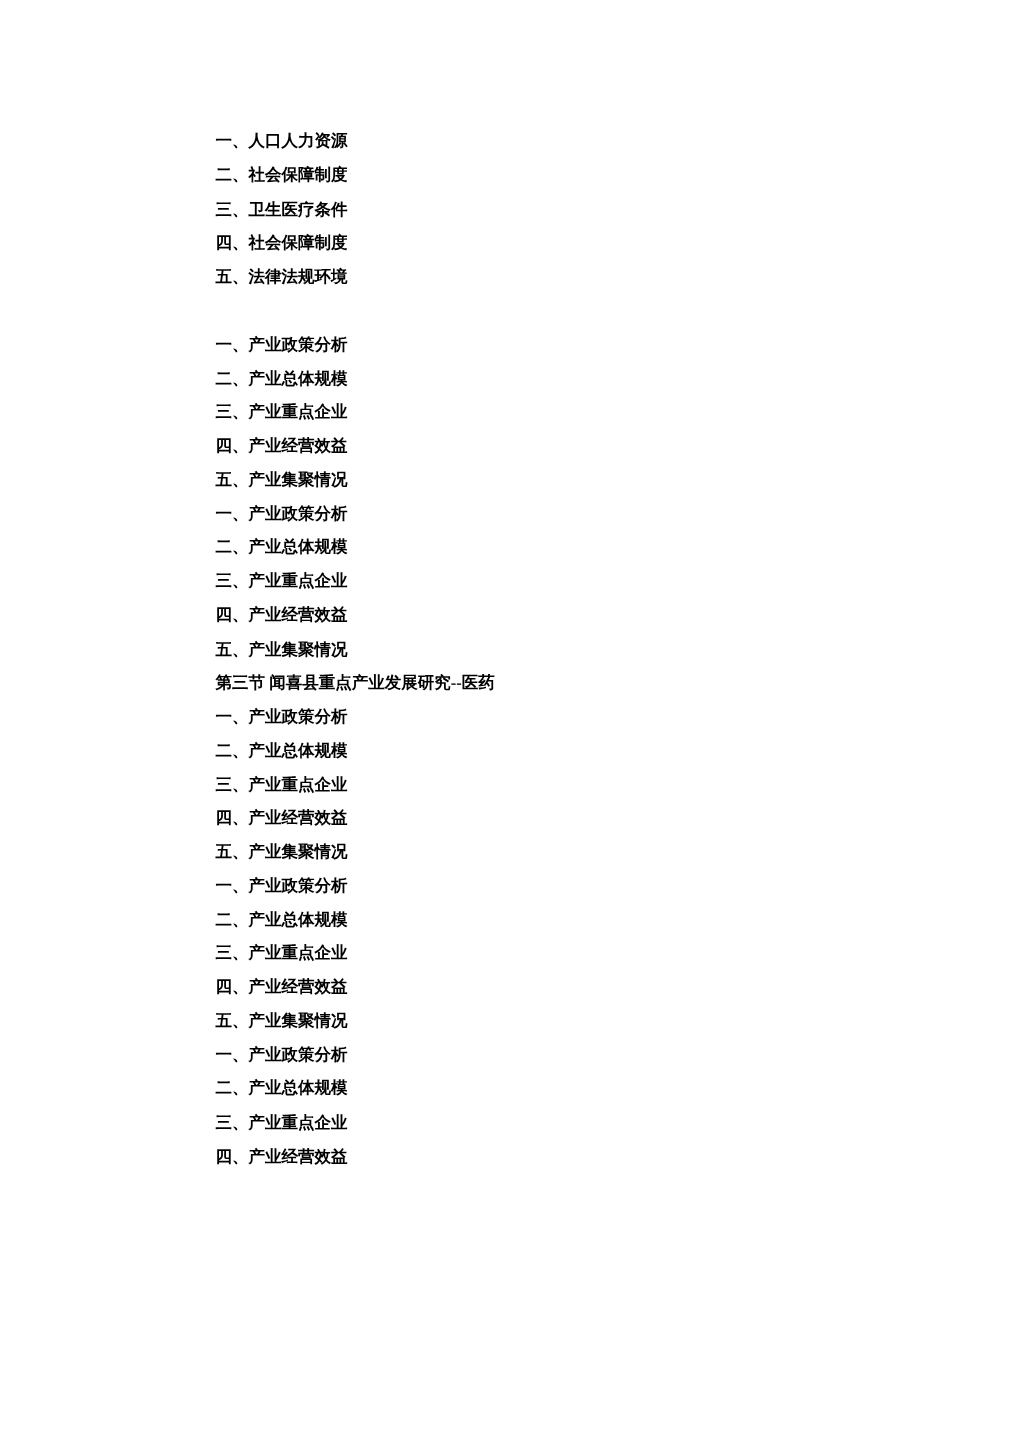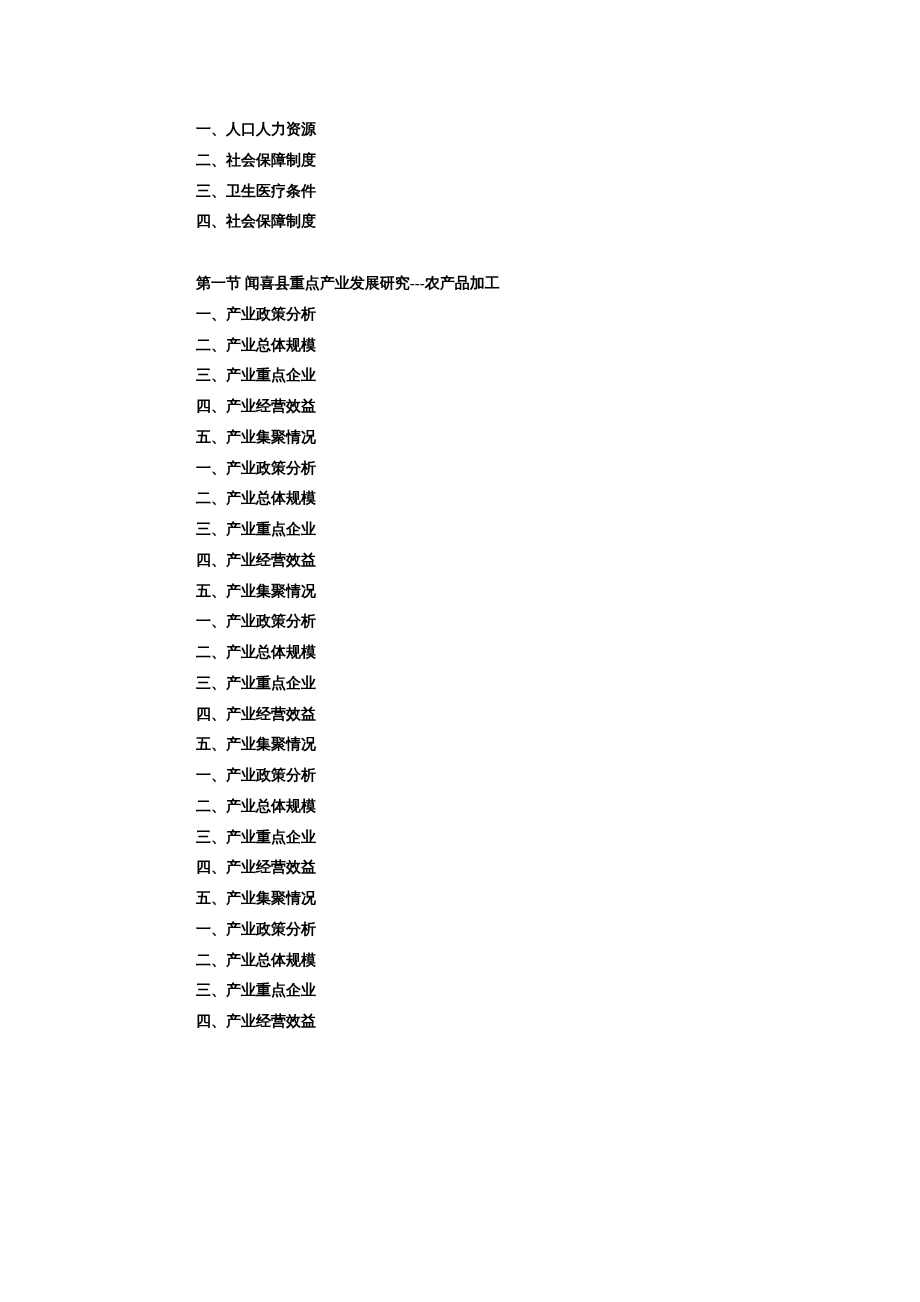--- a/index.html
+++ b/index.html
@@ -28,32 +28,33 @@
     }
   </style>
 </head>
 <body>
 
 <div id="toc-container">
     <div class="toc-line">一、人口人力资源</div>
     <div class="toc-line">二、社会保障制度</div>
     <div class="toc-line">三、卫生医疗条件</div>
     <div class="toc-line">四、社会保障制度</div>
+    <div class="toc-line">五、法律法规环境</div>
     <div class="spacer"></div>
-    <div class="toc-line">第一节  闻喜县重点产业发展研究---农产品加工</div>
     <div class="toc-line">一、产业政策分析</div>
     <div class="toc-line">二、产业总体规模</div>
     <div class="toc-line">三、产业重点企业</div>
     <div class="toc-line">四、产业经营效益</div>
     <div class="toc-line">五、产业集聚情况</div>
     <div class="toc-line">一、产业政策分析</div>
     <div class="toc-line">二、产业总体规模</div>
     <div class="toc-line">三、产业重点企业</div>
     <div class="toc-line">四、产业经营效益</div>
     <div class="toc-line">五、产业集聚情况</div>
+    <div class="toc-line">第三节  闻喜县重点产业发展研究--医药</div>
     <div class="toc-line">一、产业政策分析</div>
     <div class="toc-line">二、产业总体规模</div>
     <div class="toc-line">三、产业重点企业</div>
     <div class="toc-line">四、产业经营效益</div>
     <div class="toc-line">五、产业集聚情况</div>
     <div class="toc-line">一、产业政策分析</div>
     <div class="toc-line">二、产业总体规模</div>
     <div class="toc-line">三、产业重点企业</div>
     <div class="toc-line">四、产业经营效益</div>
     <div class="toc-line">五、产业集聚情况</div>

